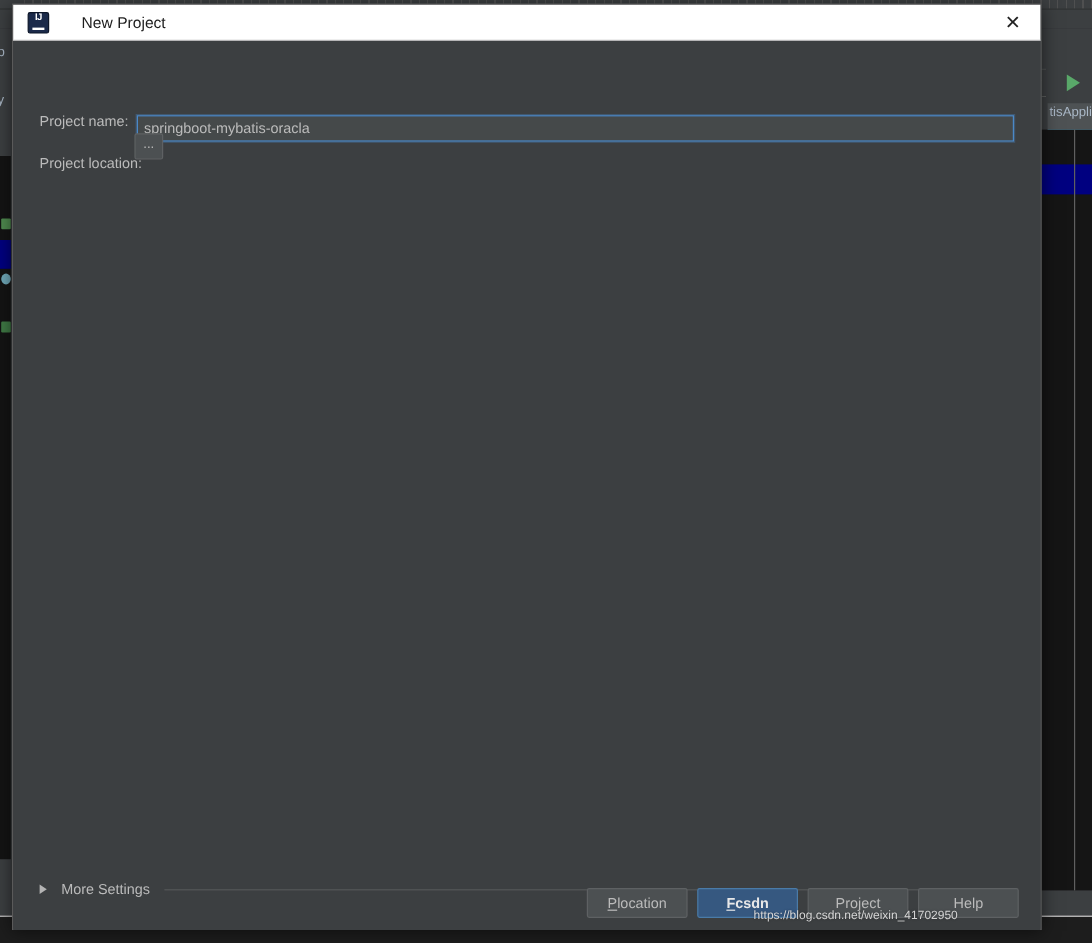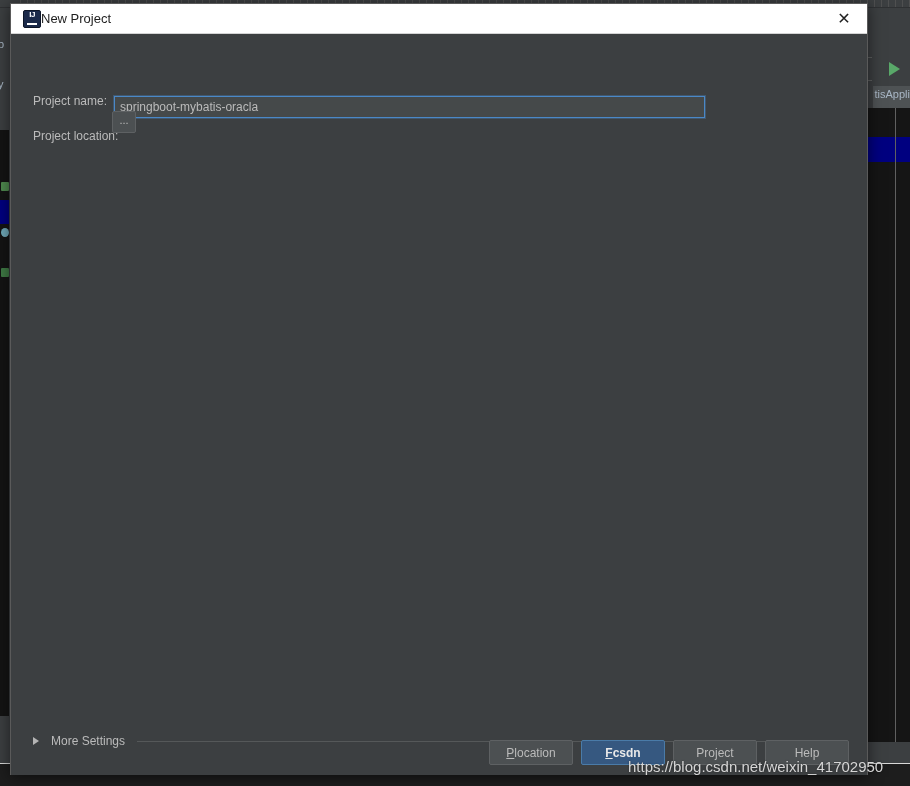--- a/index.html
+++ b/index.html
@@ -217,21 +217,21 @@
     letter-spacing: -0.5px;
   }
   .dialog-app-icon::after {
     content: "";
     position: absolute;
     left: 3px; right: 3px; bottom: 2px;
     height: 2px;
     background: #fff;
   }
   .dialog-title-text {
-    margin-left: 0;
+    margin-left: 27px;
     color: #1d1d1d;
     font-size: 13px;
     font-family: "Liberation Sans", sans-serif;
   }
   .dialog-close-btn {
     position: absolute;
     right: 0;
     top: 0;
     width: 46px;
     height: 29px;
@@ -275,21 +275,21 @@
     box-sizing: border-box;
     background: #45494a;
     color: #bbbbbb;
     font-size: 12px;
     font-family: "Liberation Sans", sans-serif;
     padding: 0 5px;
     outline: none;
   }
   #project-name-input {
     margin-left: 8px;
-    width: 591px;
+    width: 731px;
     border: 1px solid #4a88c7;
     box-shadow: 0 0 0 1px rgba(74,136,199,.35);
     margin-top: 40px;
   }
   #project-location-input {
     margin-left: 8px;
     width: 702px;
     border: 1px solid #646464;
   }
   .browse-button {
@@ -372,21 +372,21 @@
     font-weight: bold;
   }
   .mnemonic { text-decoration: underline; }
 
   
   #watermark {
     position: absolute;
     left: 628px;
     top: 758px;
     color: #d6d6d6;
-    font-size: 15px;
+    font-size: 10px;
     font-family: "Liberation Sans", sans-serif;
     white-space: nowrap;
     text-shadow: 0 0 2px rgba(0,0,0,.4);
     z-index: 50;
   }
 </style>
 </head>
 <body>
 
 <div id="ide-background">

